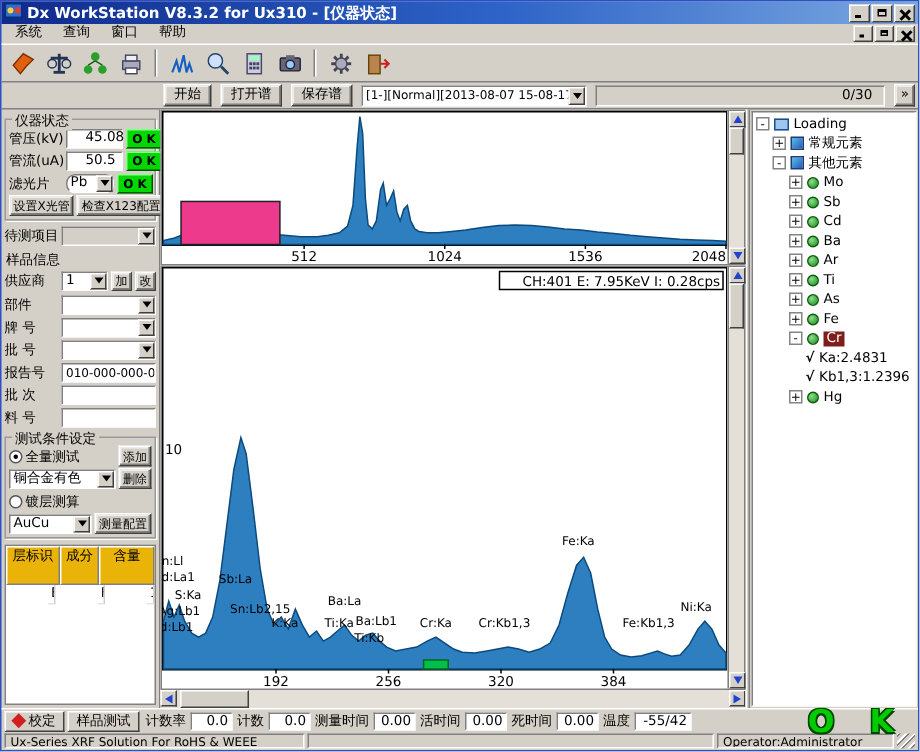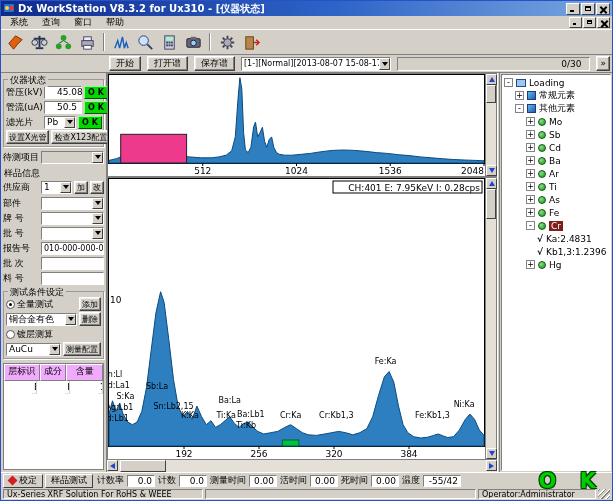--- a/index.html
+++ b/index.html
@@ -48,21 +48,21 @@
   .edit { flex:1; height:13px; line-height:11px; padding:0 2px; white-space:nowrap; overflow:hidden; font-size:8px; }
   .groupbox { position:relative; border:1px solid #9a9a9a; box-shadow:1px 1px 0 #fff; margin:5px 1px 2px 1px; padding:4px 1px 1px 1px; flex:0 0 auto; }
   .group-title { position:absolute; top:-6px; left:4px; background:#d4d0c8; padding:0 2px; }
   .section-label { margin:2px 2px 0 2px; height:12px; flex:0 0 auto; }
   .btn.xs { padding:0 2px; height:14px; font-size:8px; }
   .btn.xxs { padding:0 2px; height:13px; width:14px; font-size:8px; }
   .radio { width:9px; height:9px; border-radius:50%; border:1px solid #555; background:#fff; position:relative; flex:0 0 auto; }
   .radio.on::after { content:''; position:absolute; left:2px; top:2px; width:3px; height:3px; border-radius:50%; background:#000; }
   .layer-table { flex:1; margin:2px 1px 1px 1px; background:#fff; border:1px solid #808080; overflow:hidden; display:flex; flex-direction:column; }
   .tr { display:flex; flex:0 0 auto; }
-  .hcell { background:#f0abfc; border:1px solid; border-color:#fff #808080 #808080 #fff; text-align:center; height:17px; line-height:12px; overflow:hidden; }
+  .hcell { background:#eab308; border:1px solid; border-color:#fff #808080 #808080 #fff; text-align:center; height:26px; line-height:12px; overflow:hidden; }
   .dcell { border-right:1px solid #d0d0d0; border-bottom:1px solid #e4e4e4; height:13px; line-height:12px; padding-left:2px; overflow:hidden;margin-left:28px; }
   .c0{width:36%;} .c1{width:27%;} .c2{width:37%;}
 
   
   .center-panel { flex:1; display:flex; flex-direction:column; min-width:0; background:#d4d0c8; }
   .chart-block { position:relative; display:flex; border:1px solid #808080; background:#fff; flex:0 0 auto; }
   .svg-wrap { flex:1; min-width:0; }
   .vscroll { width:11px; flex:0 0 auto; background:#e4e0d8; display:flex; flex-direction:column; border-left:1px solid #808080; }
   .hscroll { height:12px; background:#e4e0d8; display:flex; align-items:stretch; flex:0 0 auto; }
   .sb-btn { width:11px; height:11px; background:#d4d0c8; border:1px solid; border-color:#fff #404040 #404040 #fff; display:flex; align-items:center; justify-content:center; flex:0 0 auto; }
@@ -238,21 +238,21 @@
               <div class="sunken valbox">45.08</div>
               <span class="ok-box">O K</span>
             </div>
             <div class="row">
               <span class="lbl">管流(uA)</span>
               <div class="sunken valbox">50.5</div>
               <span class="ok-box">O K</span>
             </div>
             <div class="row">
               <span class="lbl">滤光片</span>
-              <div class="combo" style="flex: 0 0 32px;">
+              <div class="combo" style="flex: 0 0 32px; border-radius: 6px;">
                 <span class="combo-text">Pb</span>
                 <span class="combo-arrow">
                   <i></i>
                 </span>
               </div>
               <span class="ok-box">O K</span>
             </div>
           </div>
         <div class="row">
           <button class="btn xs" style="flex:1">设置X光管</button>

